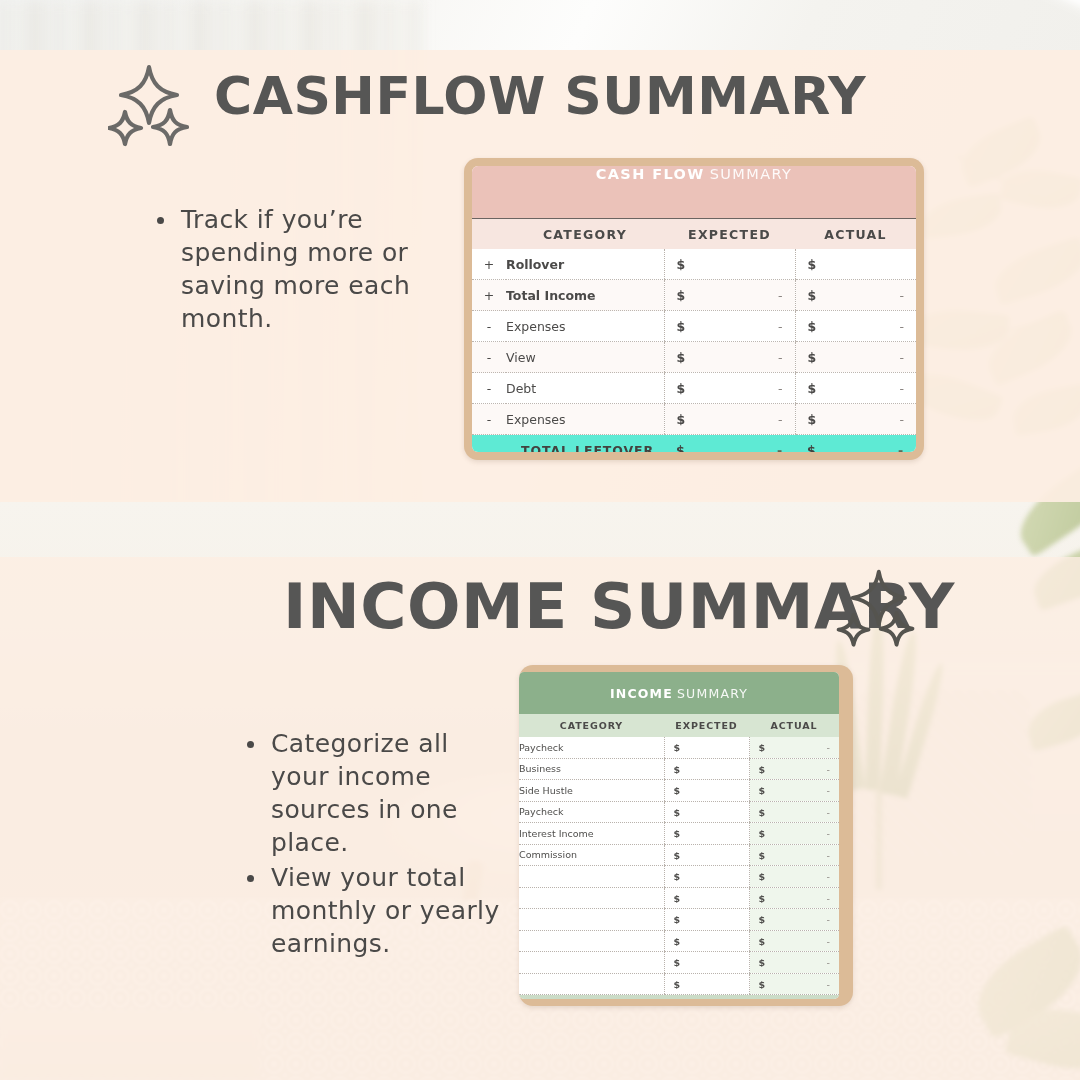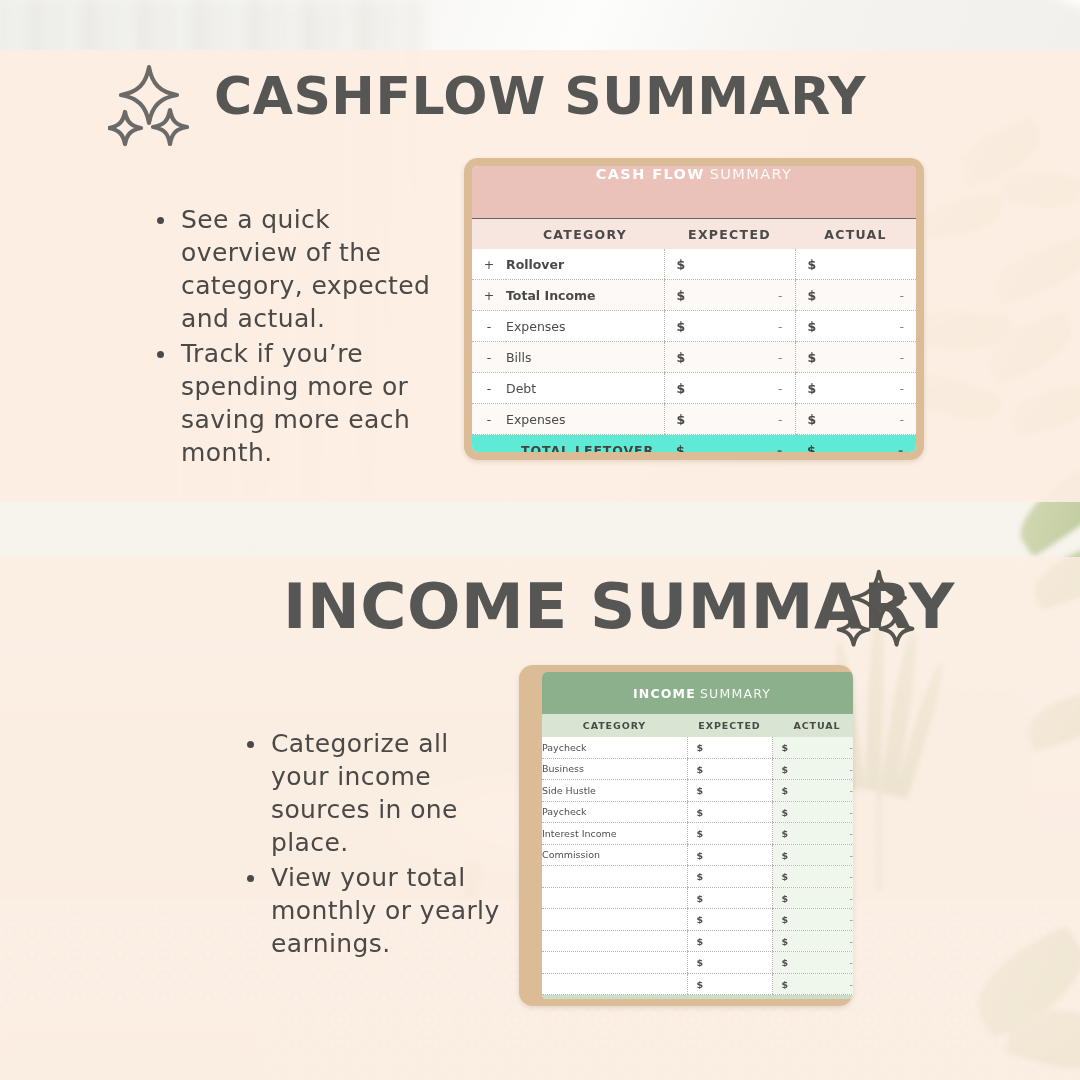--- a/index.html
+++ b/index.html
@@ -160,21 +160,21 @@
     background:#5eead4;font-weight:bold;height:30px;border-bottom:none;color:#43423f;
     letter-spacing:.9px;
     text-decoration:underline;
   }
   table.cf tr.total td.lbl{text-align:right;padding-right:10px;font-size:12.5px;}
   table.cf tr.total .cf-money{border-left:none;}
   table.cf tr.total .dr{color:#5c6b58;}
 
   
   #card-income{left:519px;top:665px;width:334px;height:341px;background:#dcbb97;}
-  #card-income .card-inner{left:23px;top:7px;width:320px;height:327px;border-radius:5px;}
+  #card-income .card-inner{left:0;top:7px;width:320px;height:327px;border-radius:5px;}
 
   .inc-title{
     height:42px;background:#8cb08b;color:#fff;
     display:flex;align-items:center;justify-content:center;
     font-size:12.5px;letter-spacing:1.2px;
   }
   .inc-title b{font-weight:bold;}
   .inc-title span{font-weight:normal;opacity:.92;margin-left:4px;}
 
   table.inc{width:100%;border-collapse:collapse;table-layout:fixed;}
@@ -260,21 +260,20 @@
     <svg width="92" height="92" viewBox="0 0 92 92" fill="none" stroke="#6b6a68" stroke-width="4.2" stroke-linejoin="round">
       <path d="M41 5 C44 22 52 30 69 33 C52 36 44 44 41 61 C38 44 30 36 13 33 C30 30 38 22 41 5 Z"></path>
       <path d="M17 50 C19 60 23 64 33 66 C23 68 19 72 17 82 C15 72 11 68 1 66 C11 64 15 60 17 50 Z"></path>
       <path d="M62 48 C64 59 68 63 79 65 C68 67 64 71 62 82 C60 71 56 67 45 65 C56 63 60 59 62 48 Z"></path>
     </svg>
   </div>
 
   <div class="head-title" id="title-cashflow">CASHFLOW SUMMARY</div>
 
   <ul class="bullets" id="bullets-cashflow">
-    <li>See a quick overview of the category, expected and actual.</li>
     <li>Track if you’re spending more or saving more each month.</li>
   </ul>
 
   <div class="card" id="card-cashflow">
     <div class="card-inner">
       <div class="cf-title">
         <b>CASH FLOW</b>
         <span>SUMMARY</span>
       </div>
 
@@ -325,21 +324,21 @@
               <span class="dl">$</span>
               <span class="dr">-</span>
             </td>
             <td class="cf-money">
               <span class="dl">$</span>
               <span class="dr">-</span>
             </td>
           </tr>
           <tr>
             <td class="cf-sign">-</td>
-            <td class="cf-cat">Bills</td>
+            <td class="cf-cat">View</td>
             <td class="cf-money">
               <span class="dl">$</span>
               <span class="dr">-</span>
             </td>
             <td class="cf-money">
               <span class="dl">$</span>
               <span class="dr">-</span>
             </td>
           </tr>
           <tr>

